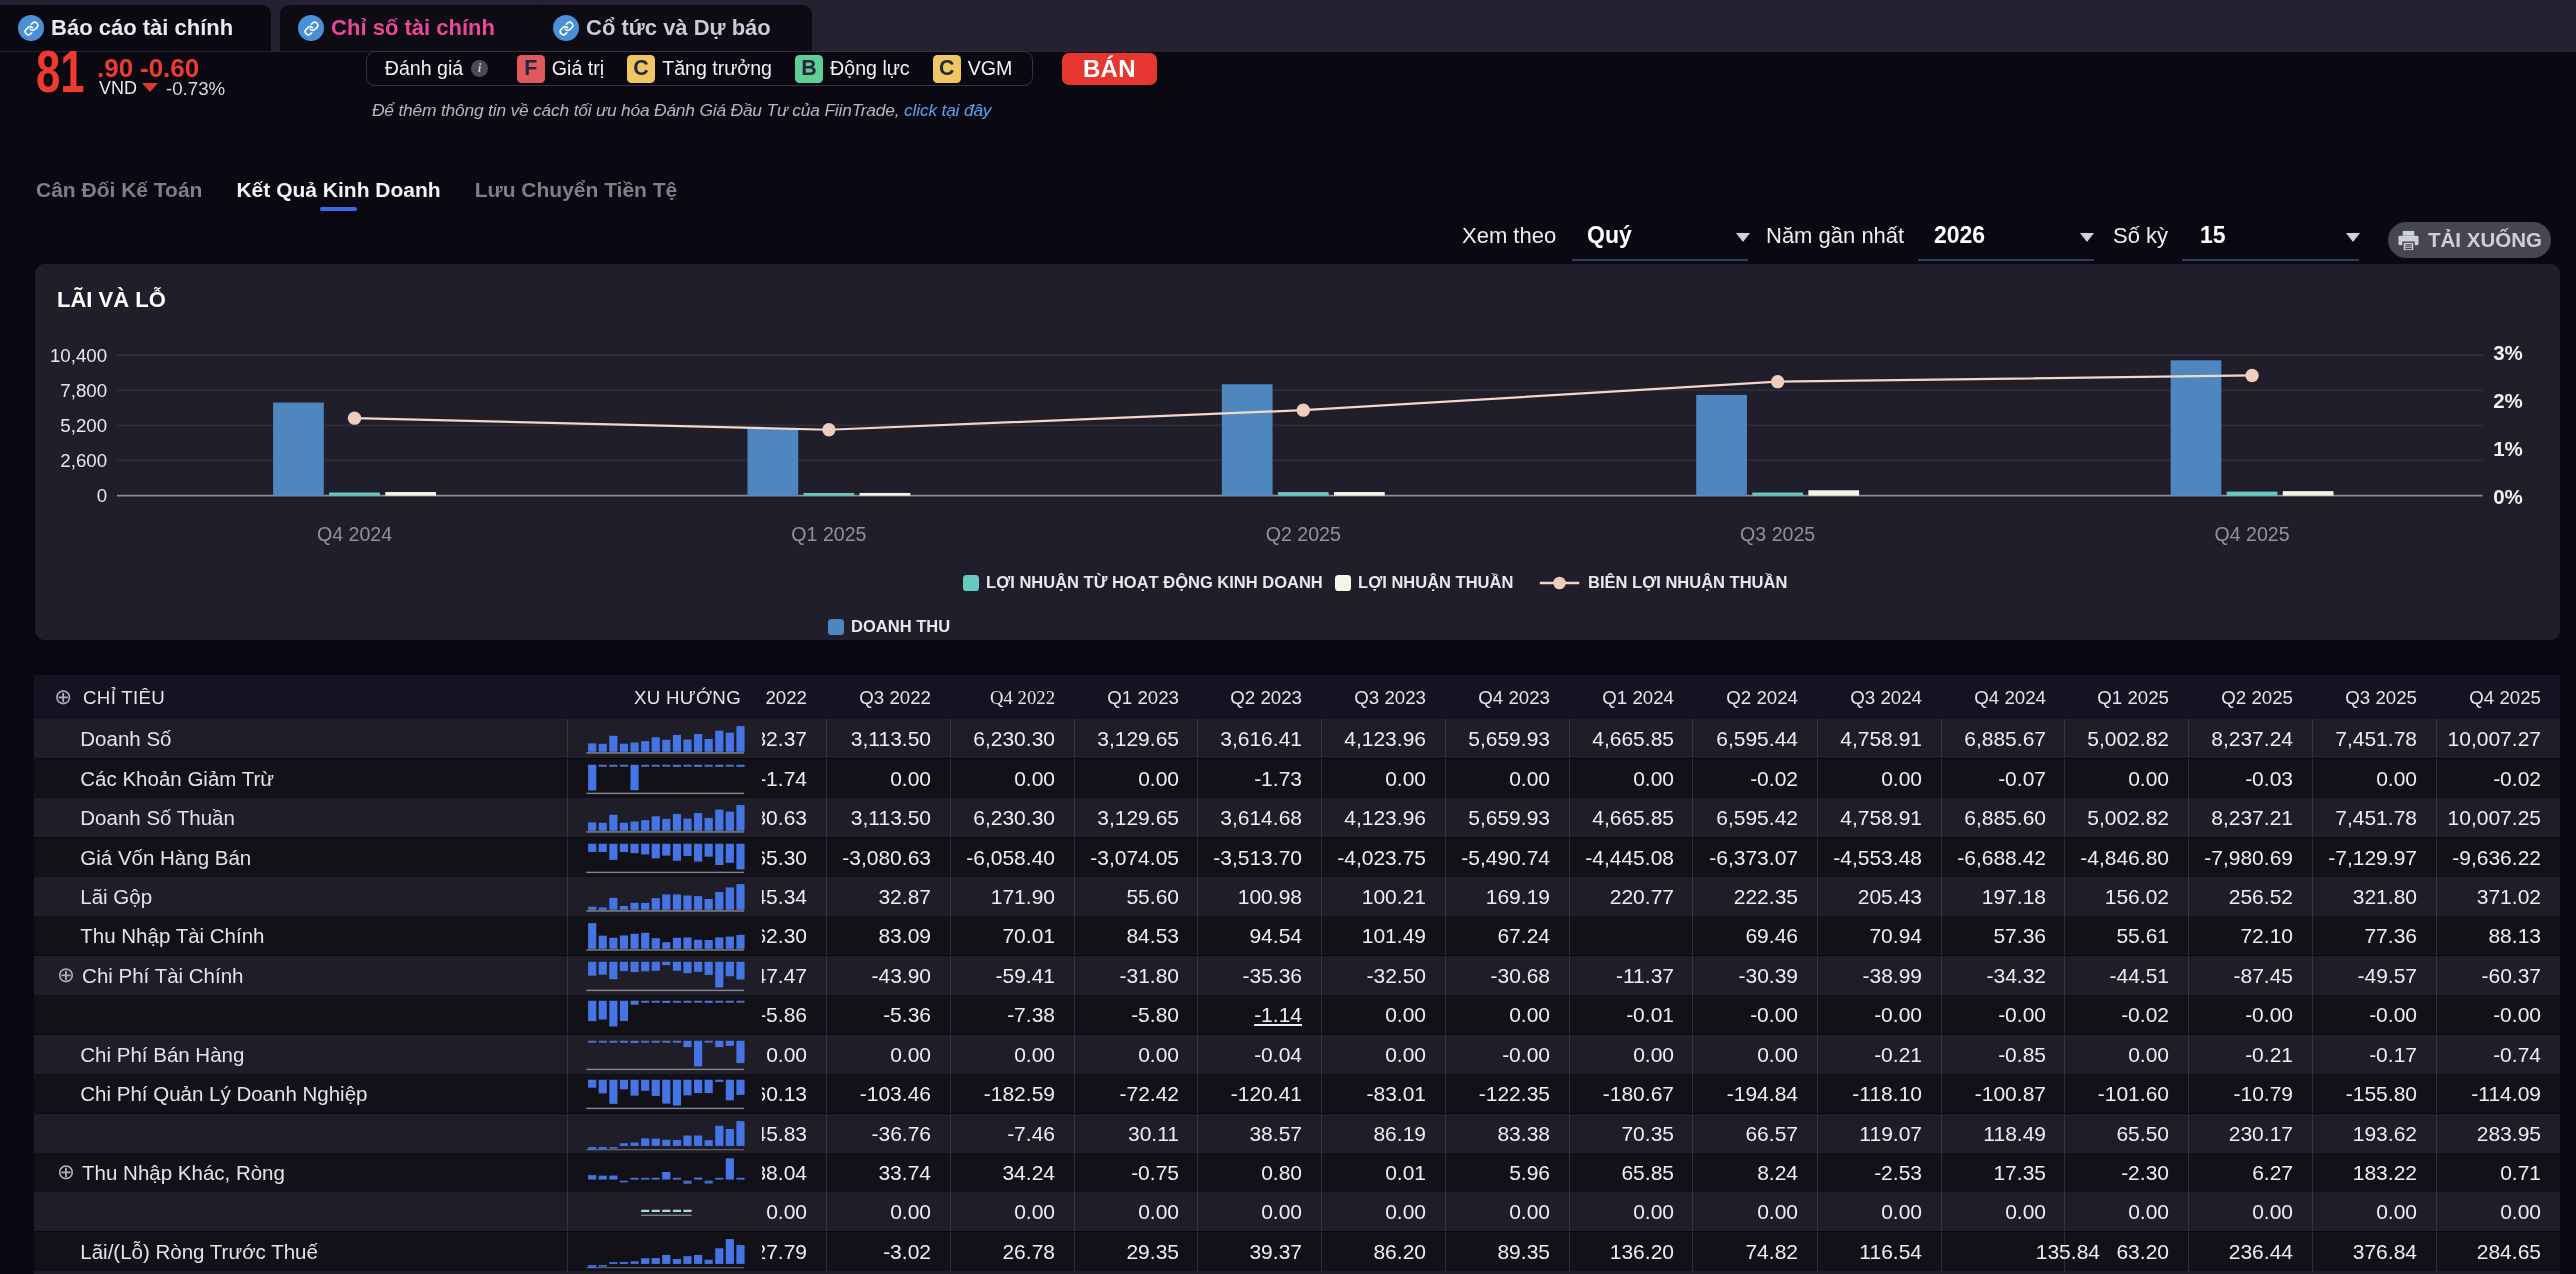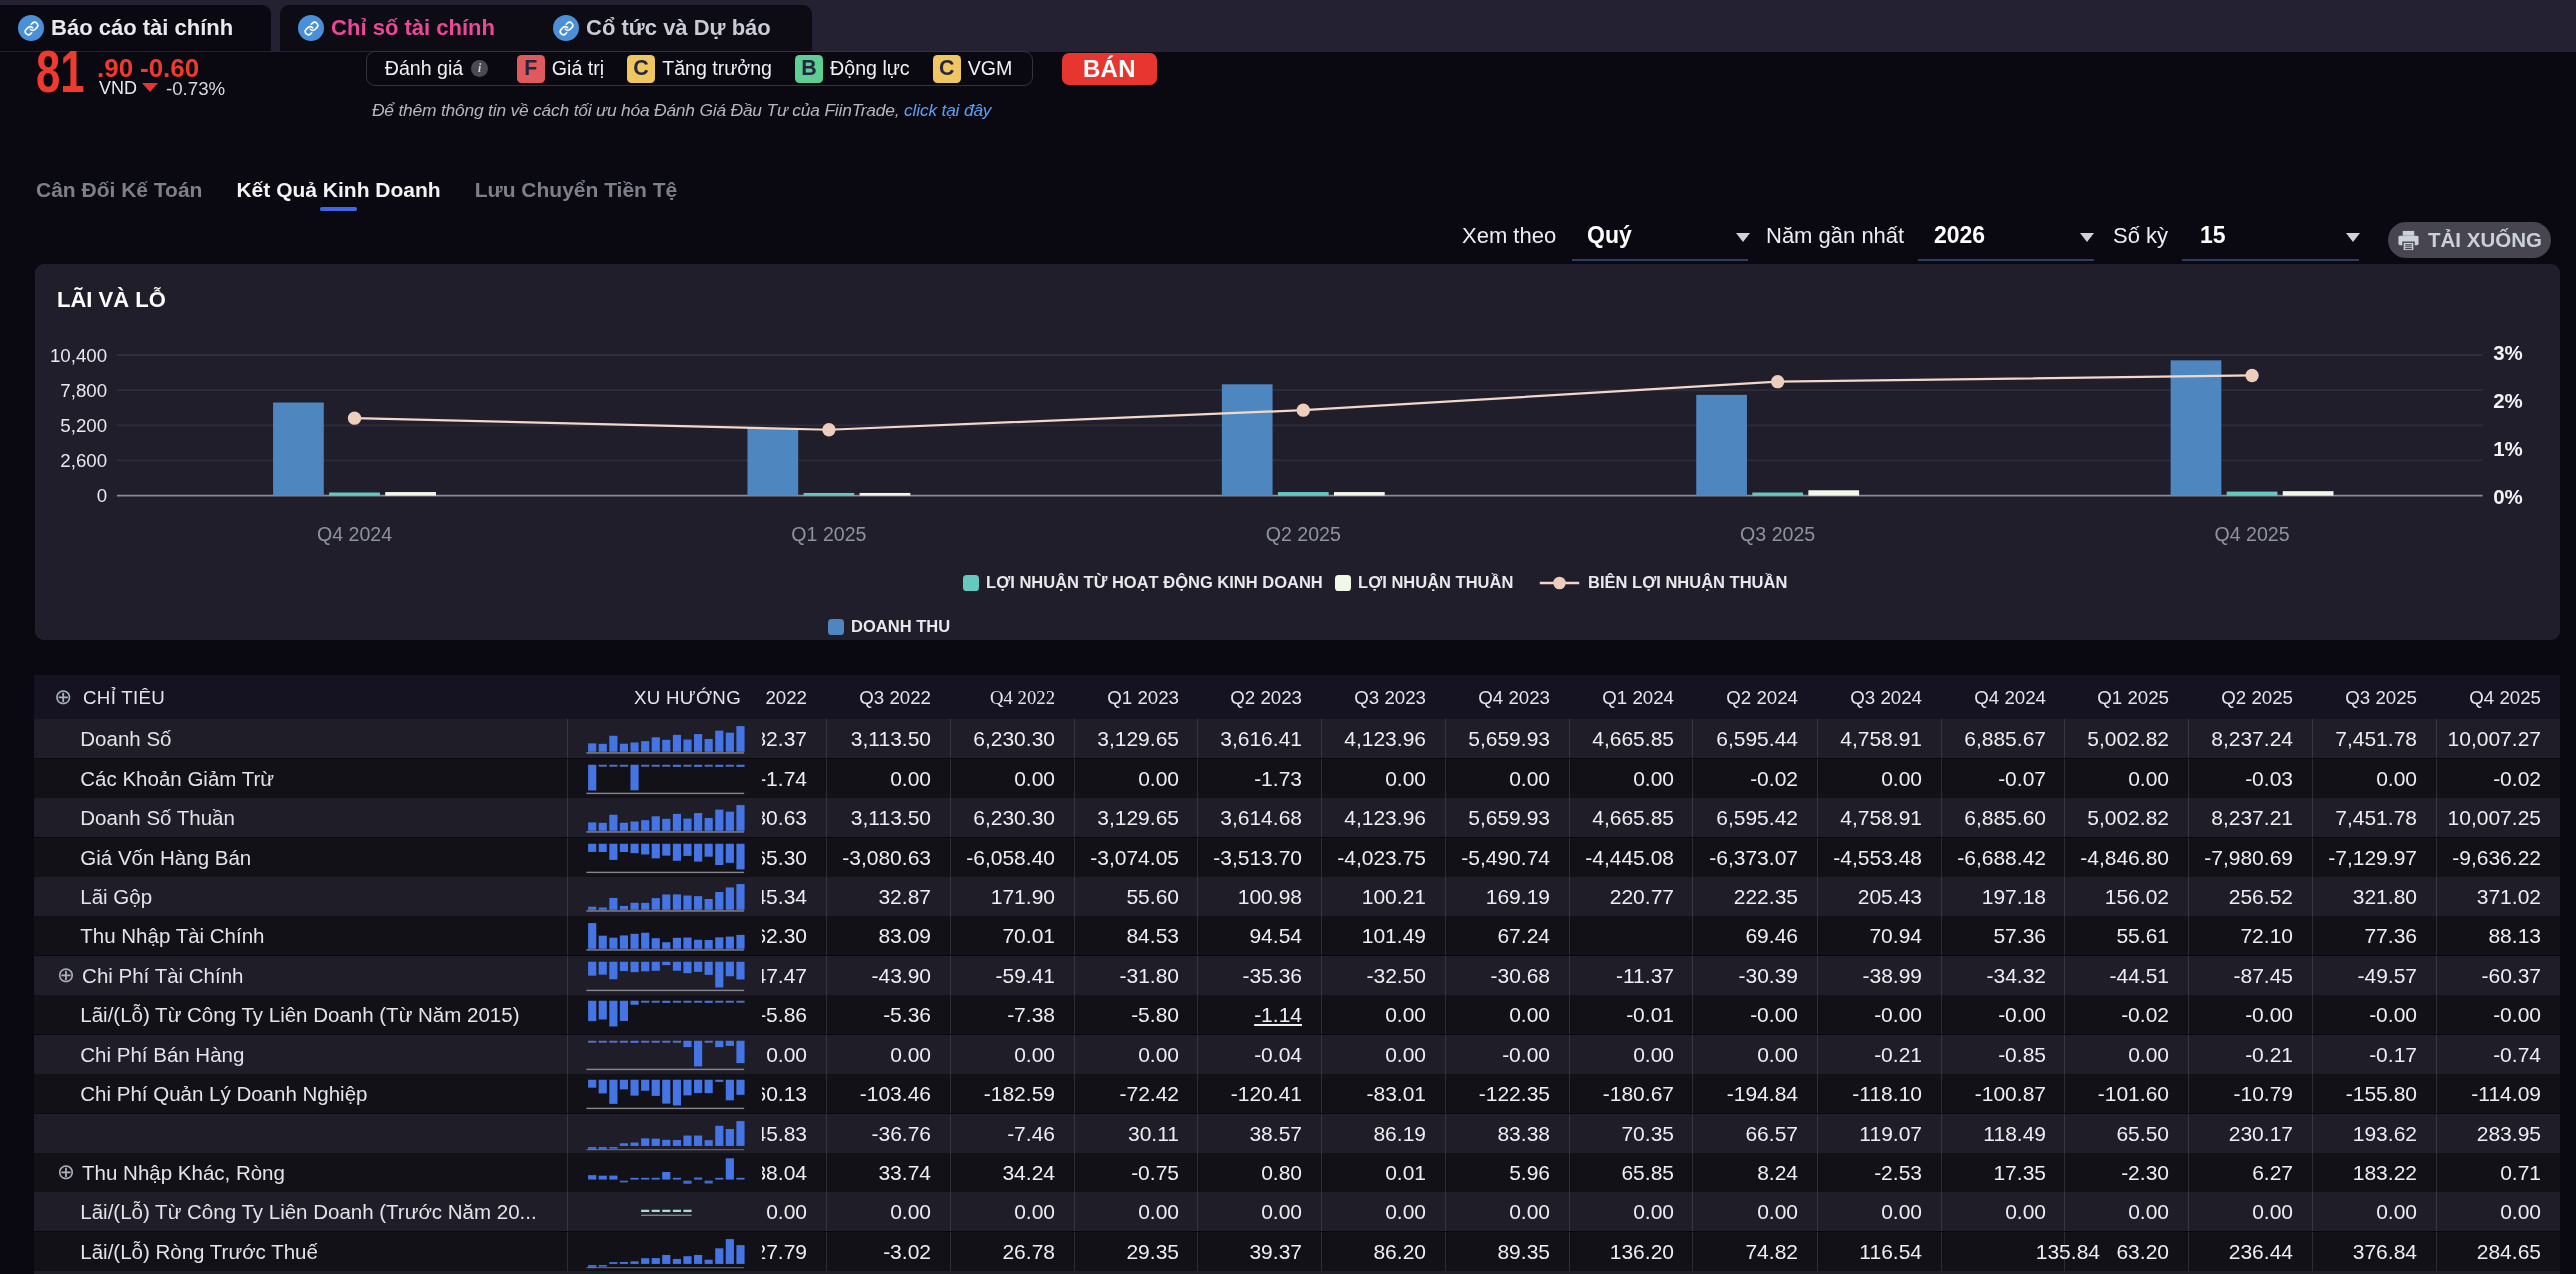--- a/index.html
+++ b/index.html
@@ -614,24 +614,20 @@
     <div class="td-col" style="left:1338px;width:178px;">0.00</div>
     <div class="td-col" style="left:1462px;width:178px;">-0.01</div>
     <div class="td-col" style="left:1586px;width:178px;">-0.00</div>
     <div class="td-col" style="left:1710px;width:178px;">-0.00</div>
     <div class="td-col" style="left:1834px;width:178px;">-0.00</div>
     <div class="td-col" style="left:1957px;width:178px;">-0.02</div>
     <div class="td-col" style="left:2081px;width:178px;">-0.00</div>
     <div class="td-col" style="left:2205px;width:178px;">-0.00</div>
     <div class="td-col" style="left:2329px;width:178px;">-0.00</div>
     <div class="mask" style="background:#131118;width:728px;height:39px;"></div>
-    <div class="rlabel">
-      <span class="plus-sp"></span>
-      <span>Lãi/(Lỗ) Từ Công Ty Liên Doanh (Từ Năm 2015)</span>
-    </div>
     <svg class="spark" width="162" height="39" viewBox="0 0 182 44">
       <rect x="2.0" y="6.5" width="9.2" height="23.0" fill="#4575e5"></rect>
       <rect x="13.9" y="6.5" width="9.2" height="21.1" fill="#4575e5"></rect>
       <rect x="25.9" y="6.5" width="9.2" height="29.0" fill="#4575e5"></rect>
       <rect x="37.8" y="6.5" width="9.2" height="22.8" fill="#4575e5"></rect>
       <rect x="49.8" y="6.5" width="9.2" height="4.5" fill="#4575e5"></rect>
       <rect x="61.8" y="6.5" width="9.2" height="2.2" fill="rgba(100,135,235,0.8)"></rect>
       <rect x="73.7" y="6.5" width="9.2" height="2.2" fill="rgba(100,135,235,0.8)"></rect>
       <rect x="85.6" y="6.5" width="9.2" height="2.4" fill="#4575e5"></rect>
       <rect x="97.6" y="6.5" width="9.2" height="2.2" fill="rgba(100,135,235,0.8)"></rect>
@@ -883,24 +879,20 @@
     <div class="td-col" style="left:1338px;width:178px;">0.00</div>
     <div class="td-col" style="left:1462px;width:178px;">0.00</div>
     <div class="td-col" style="left:1586px;width:178px;">0.00</div>
     <div class="td-col" style="left:1710px;width:178px;">0.00</div>
     <div class="td-col" style="left:1834px;width:178px;">0.00</div>
     <div class="td-col" style="left:1957px;width:178px;">0.00</div>
     <div class="td-col" style="left:2081px;width:178px;">0.00</div>
     <div class="td-col" style="left:2205px;width:178px;">0.00</div>
     <div class="td-col" style="left:2329px;width:178px;">0.00</div>
     <div class="mask" style="background:#1e1d28;width:728px;height:39px;"></div>
-    <div class="rlabel">
-      <span class="plus-sp"></span>
-      <span>Lãi/(Lỗ) Từ Công Ty Liên Doanh (Trước Năm 20...</span>
-    </div>
     <svg class="spark" width="162" height="39" viewBox="0 0 182 44">
       <rect x="61.8" y="20" width="9.2" height="2.6" fill="#aadcd6"></rect>
       <rect x="73.7" y="20" width="9.2" height="2.6" fill="#aadcd6"></rect>
       <rect x="85.6" y="20" width="9.2" height="2.6" fill="#aadcd6"></rect>
       <rect x="97.6" y="20" width="9.2" height="2.6" fill="#aadcd6"></rect>
       <rect x="109.5" y="20" width="9.2" height="2.6" fill="#aadcd6"></rect>
       <rect x="61.8" y="25.5" width="57.0" height="1.6" fill="#9a9aa2" opacity="0.8"></rect>
     </svg>
     <i class="vd" style="left:533px;"></i>
     <i class="vd" style="left:792px;"></i>

